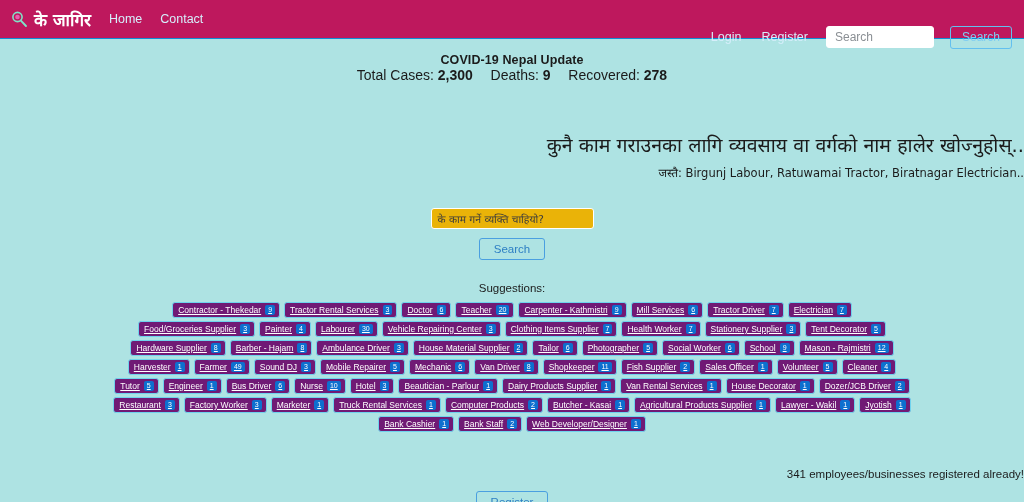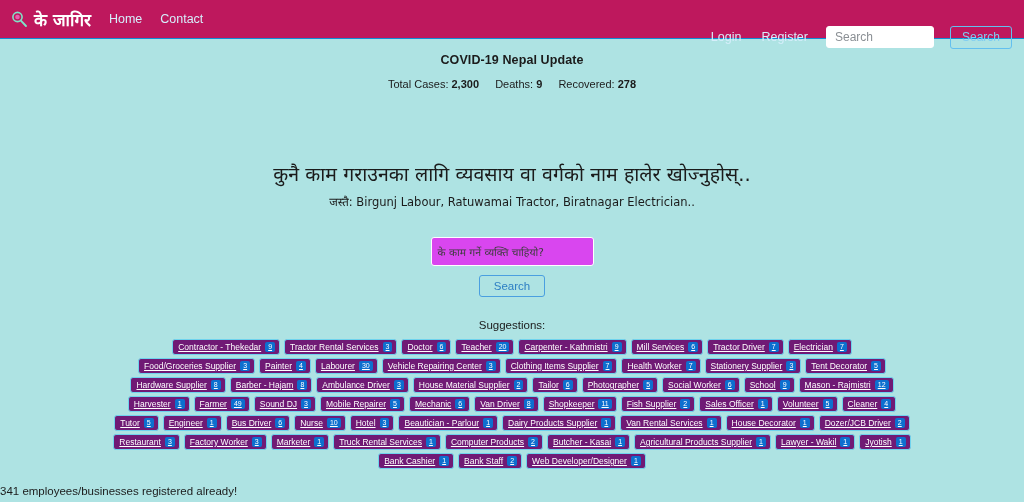--- a/index.html
+++ b/index.html
@@ -44,41 +44,41 @@
     height:23px; padding:0 11px;
     background:transparent; border:1px solid #63c0ef; border-radius:3px;
     color:#7fcdf2; font-size:12px; line-height:21px;
     font-family:"Liberation Sans", sans-serif;
     cursor:pointer;
   }
 
   
   .covid{ text-align:center; margin-top:14px; }
   .covid-title{ font-size:12.5px; font-weight:bold; color:#1b1b1b; letter-spacing:.1px; }
-  .covid-stats{ font-size:11px; margin-top:11px; color:#1b1b1b; }
+  .covid-stats{ font-size:14px; color:#1b1b1b; }
   .covid-stats .lbl{ font-weight:normal; }
   .covid-stats .num{ font-weight:bold; }
   .covid-stats .sep{ display:inline-block; width:10px; }
 
   
-  .hero{ text-align:center; margin-top:70px; }
+  .hero{ text-align:right; margin-top:48px; }
   .hero-head{
     font-size:19.5px; color:#1b1b1b; font-weight:normal;
     font-family:"DejaVu Sans", sans-serif;
   }
   .hero-sub{
     font-size:11.5px; margin-top:7px; color:#1b1b1b;
     font-family:"DejaVu Sans", sans-serif;
   }
 
   
   .searchform{ text-align:center; margin-top:28px; }
   .main-input{
-    width:163px; height:29px;
-    background:#d946ef; border:1px solid #ffffff; border-radius:3px;
+    width:163px; height:21px;
+    background:#eab308; border:1px solid #ffffff; border-radius:3px;
     font-size:10.5px; color:#3c3c3c; padding:0 6px;
     display:inline-flex; align-items:center;
     font-family:"DejaVu Sans", sans-serif;
     text-align:left;
   }
   .main-search-btn{
     display:inline-block; margin-top:9px;
     padding:4px 14px;
     background:transparent; border:1px solid #4a9fe0; border-radius:3px;
     color:#2d7fc4; font-size:11.5px;
@@ -104,21 +104,21 @@
     cursor:pointer;
     font-family:"Liberation Sans", sans-serif;
   }
   .tag .cnt{
     background:#0d6fcf; border-radius:2px;
     font-size:7px; padding:1px 3px; color:#fff;
     min-width:9px; text-align:center; line-height:1.15;
   }
 
   
-  .registered{ text-align:left; font-size:11.5px; margin-top:16px; color:#1b1b1b; }
+  .registered{ text-align:right; font-size:11.5px; margin-top:36px; color:#1b1b1b; }
   .register-wrap{ text-align:center; margin-top:11px; }
   .register-btn{
     display:inline-block; padding:4px 14px;
     background:transparent; border:1px solid #4a9fe0; border-radius:3px;
     color:#2d7fc4; font-size:11.5px;
     font-family:"Liberation Sans", sans-serif; cursor:pointer;
   }
 </style>
 </head>
 <body>

